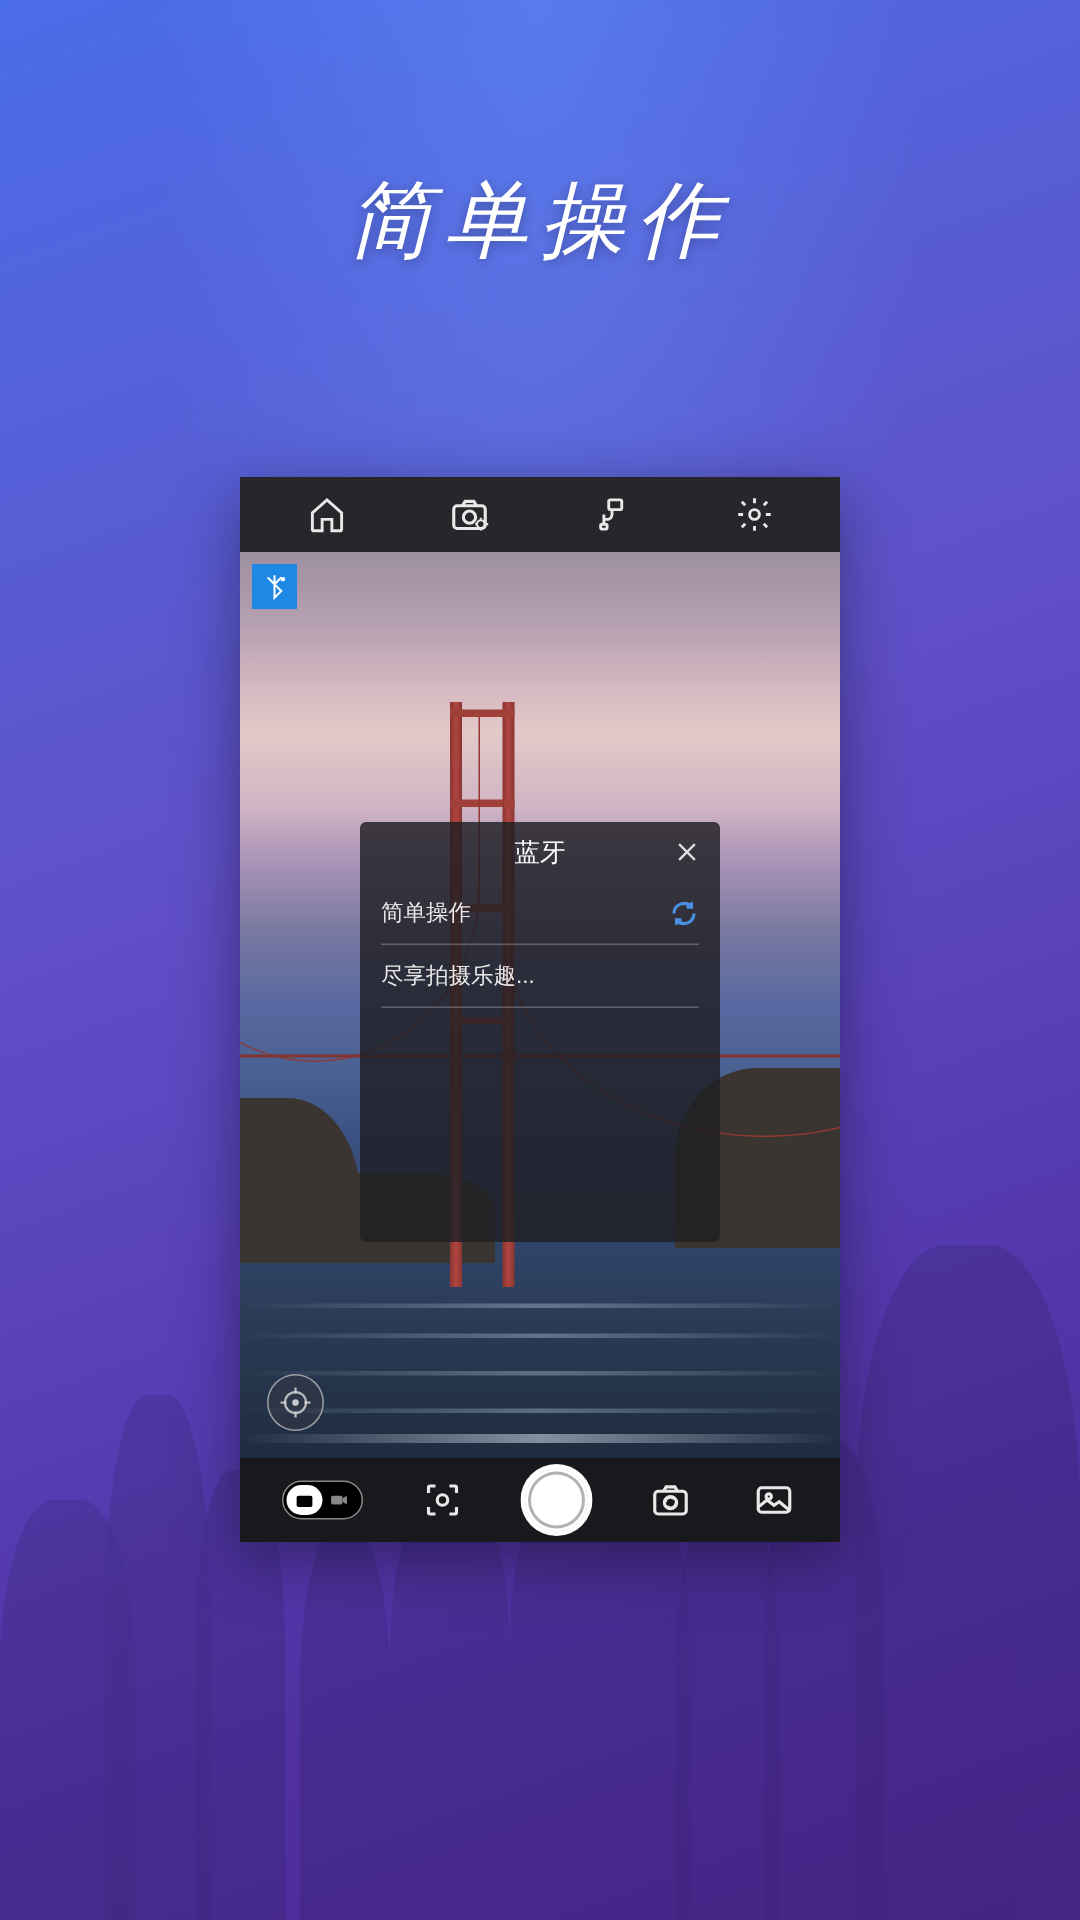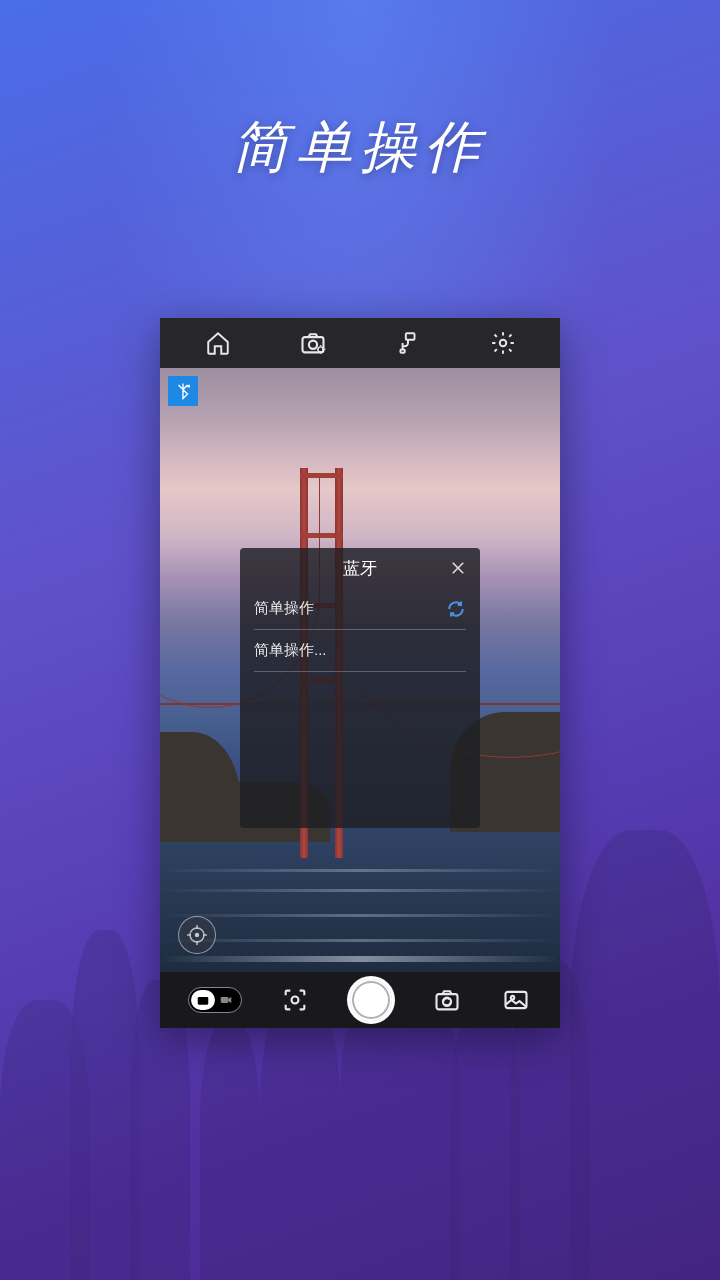--- a/index.html
+++ b/index.html
@@ -352,21 +352,21 @@
       </div>
       <div class="modal-row">
         <span>简单操作</span>
         <div class="refresh-icon">
           <svg width="20" height="20" viewBox="0 0 24 24">
               <path d="M4 12a8 8 0 0114-5.3M20 12a8 8 0 01-14 5.3M18 3v4h-4M6 21v-4h4"></path>
             </svg>
         </div>
       </div>
       <div class="modal-row">
-        <span>简单操作...</span>
+        <span>尽享拍摄乐趣...</span>
       </div>
     </div>
   </div>
 
   <div class="bottombar">
     <div class="mode-toggle">
       <div class="mode-toggle-knob">
         <svg width="14" height="14" viewBox="0 0 24 24">
             <rect x="3" y="7" width="18" height="13" rx="2"></rect>
             <circle cx="12" cy="13.5" r="4"></circle>

